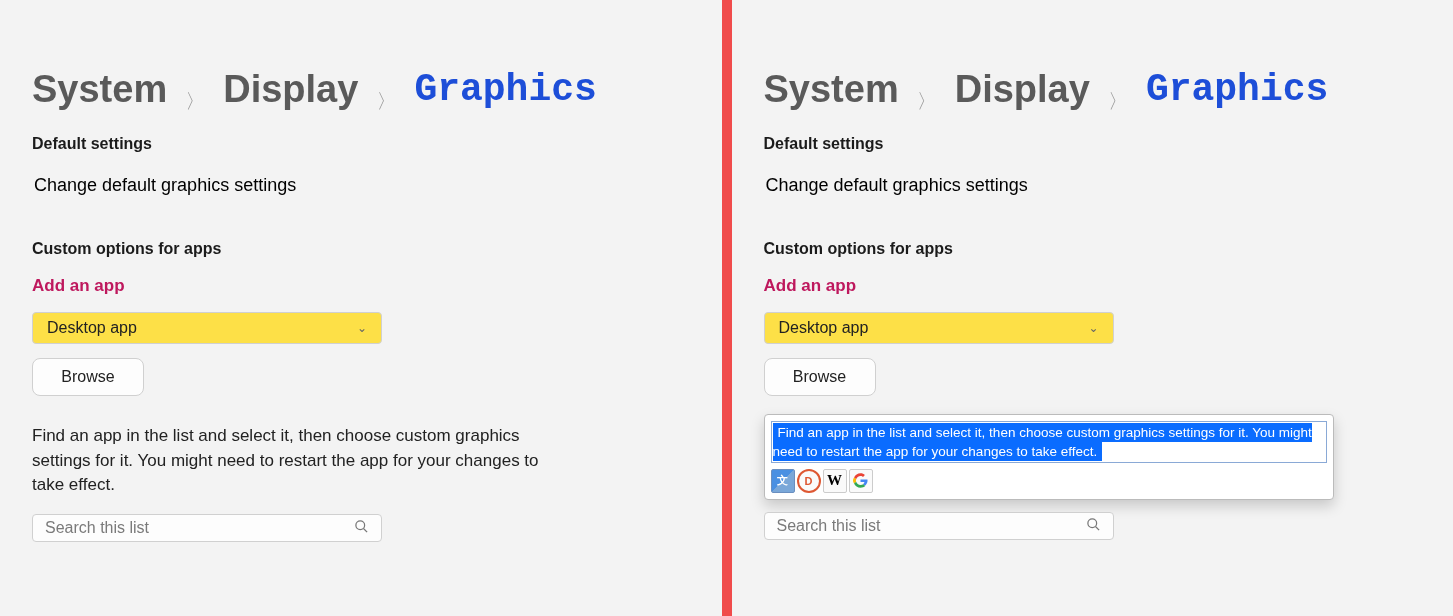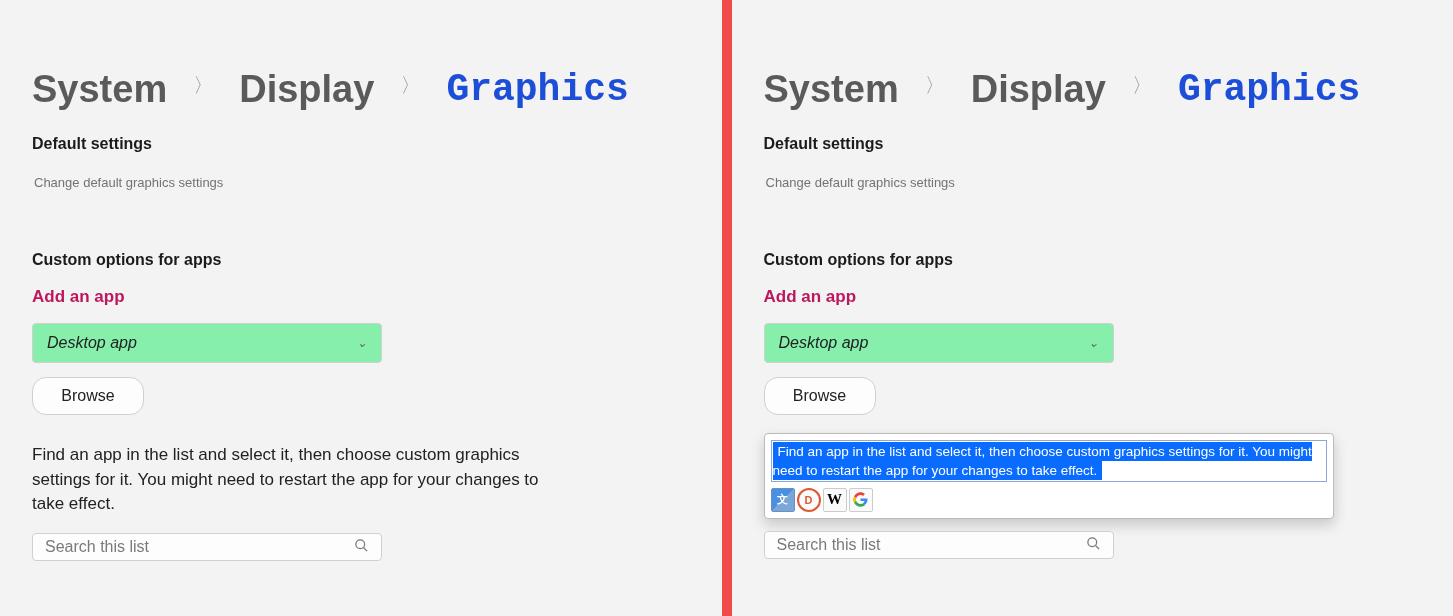--- a/index.html
+++ b/index.html
@@ -16,22 +16,22 @@
     padding: 20px 32px 0 32px;
     position: relative;
   }
   .divider {
     width: 10px;
     background: #f04b4b;
     flex-shrink: 0;
   }
   .breadcrumb {
     display: flex;
-    align-items: flex-start;
-    gap: 26px;
+    align-items: flex-end;
+    gap: 18px;
     margin-top: 48px;
     margin-bottom: 24px;
   }
   .breadcrumb .crumb {
     font-size: 38px;
     font-weight: 600;
     color: #5a5a5a;
     cursor: pointer;
   }
   .breadcrumb .crumb.current {
@@ -46,62 +46,61 @@
     top: 4px;
   }
   .section-title {
     font-size: 16px;
     font-weight: 600;
     color: #1b1b1b;
     margin-top: 12px;
     margin-bottom: 22px;
   }
   .link-text {
-    font-size: 13px;
-    color: #737373;
+    font-size: 18px;
+    color: #000000;
     margin-left: 2px;
     margin-bottom: 42px;
     cursor: pointer;
   }
   .section-title.custom {
-    margin-top: 61px;
+    margin-top: 44px;
     margin-bottom: 18px;
   }
   .field-label {
     font-size: 17px;
     color: #be185d;
     margin-bottom: 16px;
     font-weight: bold;
   }
   .select-box {
     width: 350px;
-    height: 40px;
-    background: #86efac;
+    height: 32px;
+    background: #fde047;
     border: 1px solid #d0d0d0;
     border-radius: 4px;
     display: flex;
     align-items: center;
     justify-content: space-between;
     padding: 0 14px;
     font-size: 16px;
     color: #222;
     cursor: pointer;
     margin-bottom: 14px;
-    font-style: italic;
   }
   .select-box .chev-down {
     color: #666;
     font-size: 12px;
   }
   .browse-btn {
     min-width: 112px;
     height: 38px;
     background: #fdfdfd;
     border: 1px solid #d0d0d0;
-    border-radius: 14px;
+    border-radius: 8px;
     font-size: 16px;
     color: #222;
     cursor: pointer;
     padding: 0 22px;
     display: inline-flex;
     align-items: center;
     justify-content: center;
     margin-bottom: 28px;
   }
   .help-text {

